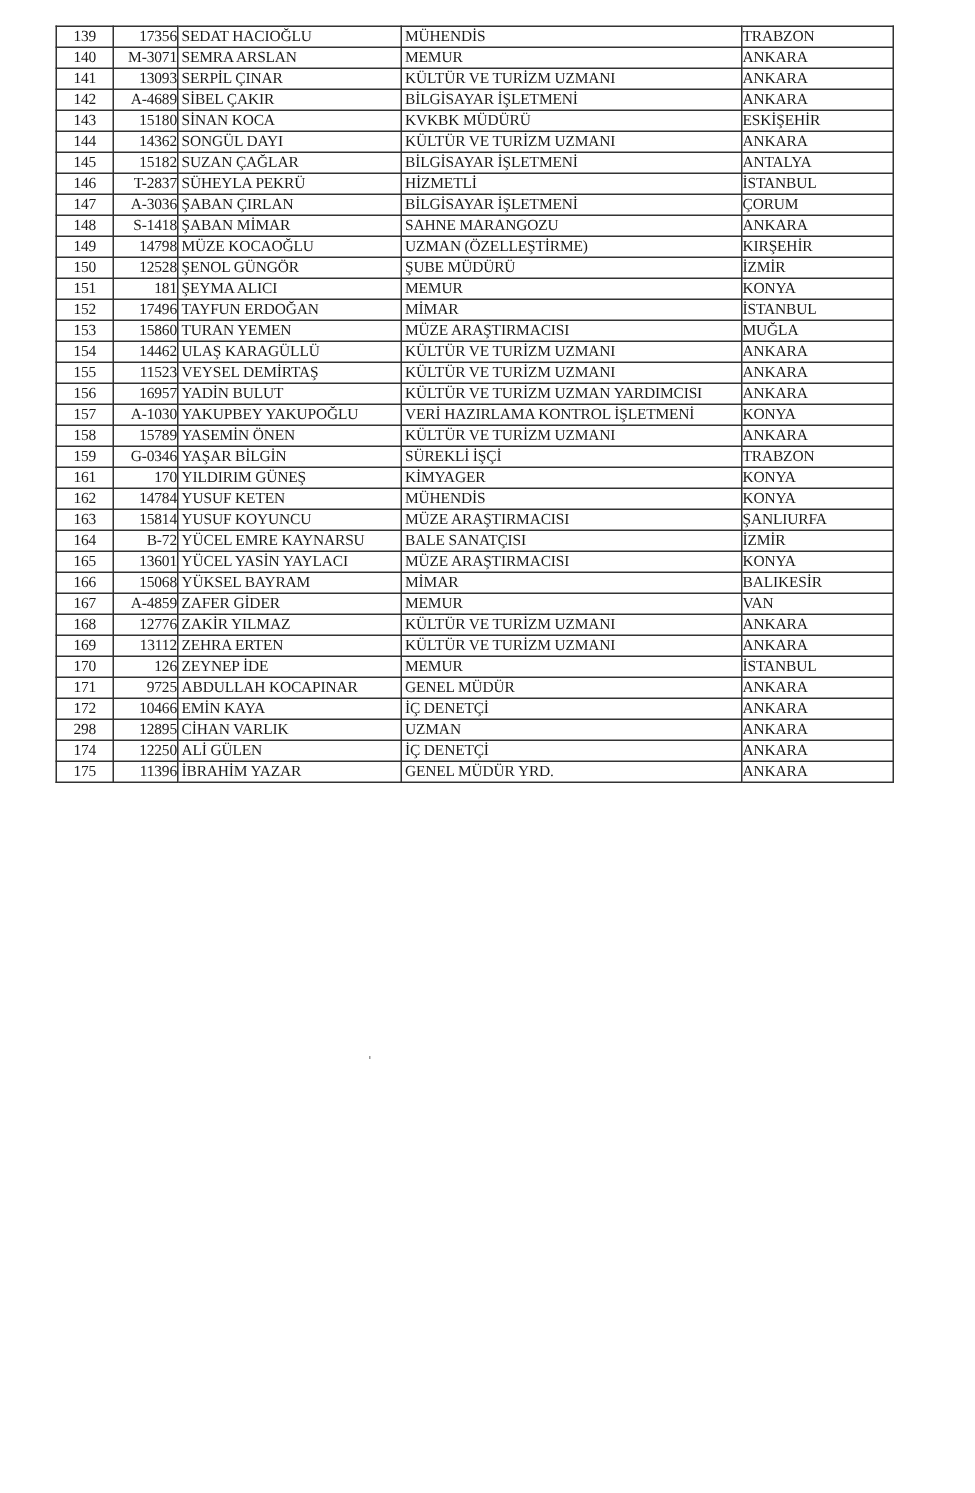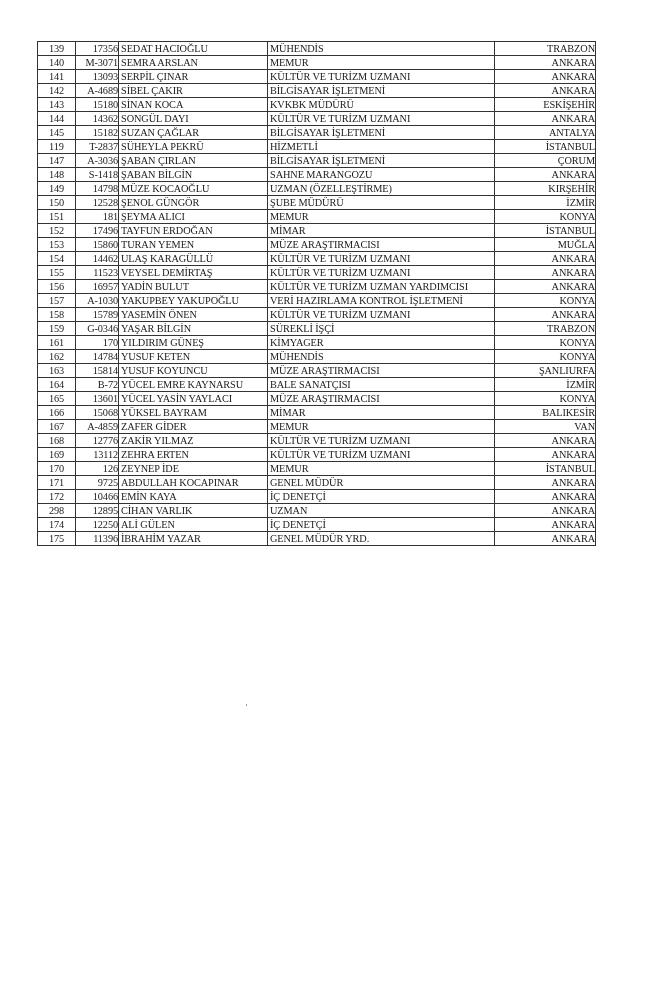--- a/index.html
+++ b/index.html
@@ -1,26 +1,26 @@
 <!DOCTYPE html>
 <html><head>
 <meta charset="utf-8">
 <style>
   html, body { margin:0; padding:0; background:#ffffff; }
   body { width:650px; height:995px; position:relative; overflow:hidden;
          font-family:"Liberation Serif","DejaVu Serif",serif; color:#1a1a1a; }
-  #tbl { position:absolute; left:37px; top:41px; border-collapse:collapse;
+  #tbl { position:absolute; left:37px; top:17px; border-collapse:collapse;
          border:1.5px solid #222; table-layout:fixed; }
   #tbl td { border:1px solid #333; height:13px; padding:0 0 0 2px; font-size:10.3px;
             line-height:13px; white-space:nowrap; overflow:hidden; letter-spacing:-0.1px; }
   #tbl td.c-no { width:37px; text-align:center; padding:0; }
   #tbl td.c-sicil { width:42px; text-align:right; padding:0; }
   #tbl td.c-name { width:146px; }
   #tbl td.c-title { width:224px; }
-  #tbl td.c-city { width:100px; text-align:right; padding:0; vertical-align:bottom; line-height:12px; }
+  #tbl td.c-city { width:100px; text-align:left; padding:0; vertical-align:bottom; line-height:12px; }
   .speck { position:absolute; left:246px; top:704px; width:1px; height:2px; background:#999; }
 </style>
 </head>
 <body>
 
 <table id="tbl">
   <tbody id="tbody">
       <tr>
         <td class="c-no">139</td>
         <td class="c-sicil">17356</td>
@@ -64,37 +64,37 @@
         <td class="c-city">ANKARA</td>
       </tr>
       <tr>
         <td class="c-no">145</td>
         <td class="c-sicil">15182</td>
         <td class="c-name">SUZAN ÇAĞLAR</td>
         <td class="c-title">BİLGİSAYAR İŞLETMENİ</td>
         <td class="c-city">ANTALYA</td>
       </tr>
       <tr>
-        <td class="c-no">119</td>
+        <td class="c-no">146</td>
         <td class="c-sicil">T-2837</td>
         <td class="c-name">SÜHEYLA PEKRÜ</td>
         <td class="c-title">HİZMETLİ</td>
         <td class="c-city">İSTANBUL</td>
       </tr>
       <tr>
         <td class="c-no">147</td>
         <td class="c-sicil">A-3036</td>
         <td class="c-name">ŞABAN ÇIRLAN</td>
         <td class="c-title">BİLGİSAYAR İŞLETMENİ</td>
         <td class="c-city">ÇORUM</td>
       </tr>
       <tr>
         <td class="c-no">148</td>
         <td class="c-sicil">S-1418</td>
-        <td class="c-name">ŞABAN BİLGİN</td>
+        <td class="c-name">ŞABAN MİMAR</td>
         <td class="c-title">SAHNE MARANGOZU</td>
         <td class="c-city">ANKARA</td>
       </tr>
       <tr>
         <td class="c-no">149</td>
         <td class="c-sicil">14798</td>
         <td class="c-name">MÜZE KOCAOĞLU</td>
         <td class="c-title">UZMAN (ÖZELLEŞTİRME)</td>
         <td class="c-city">KIRŞEHİR</td>
       </tr>

